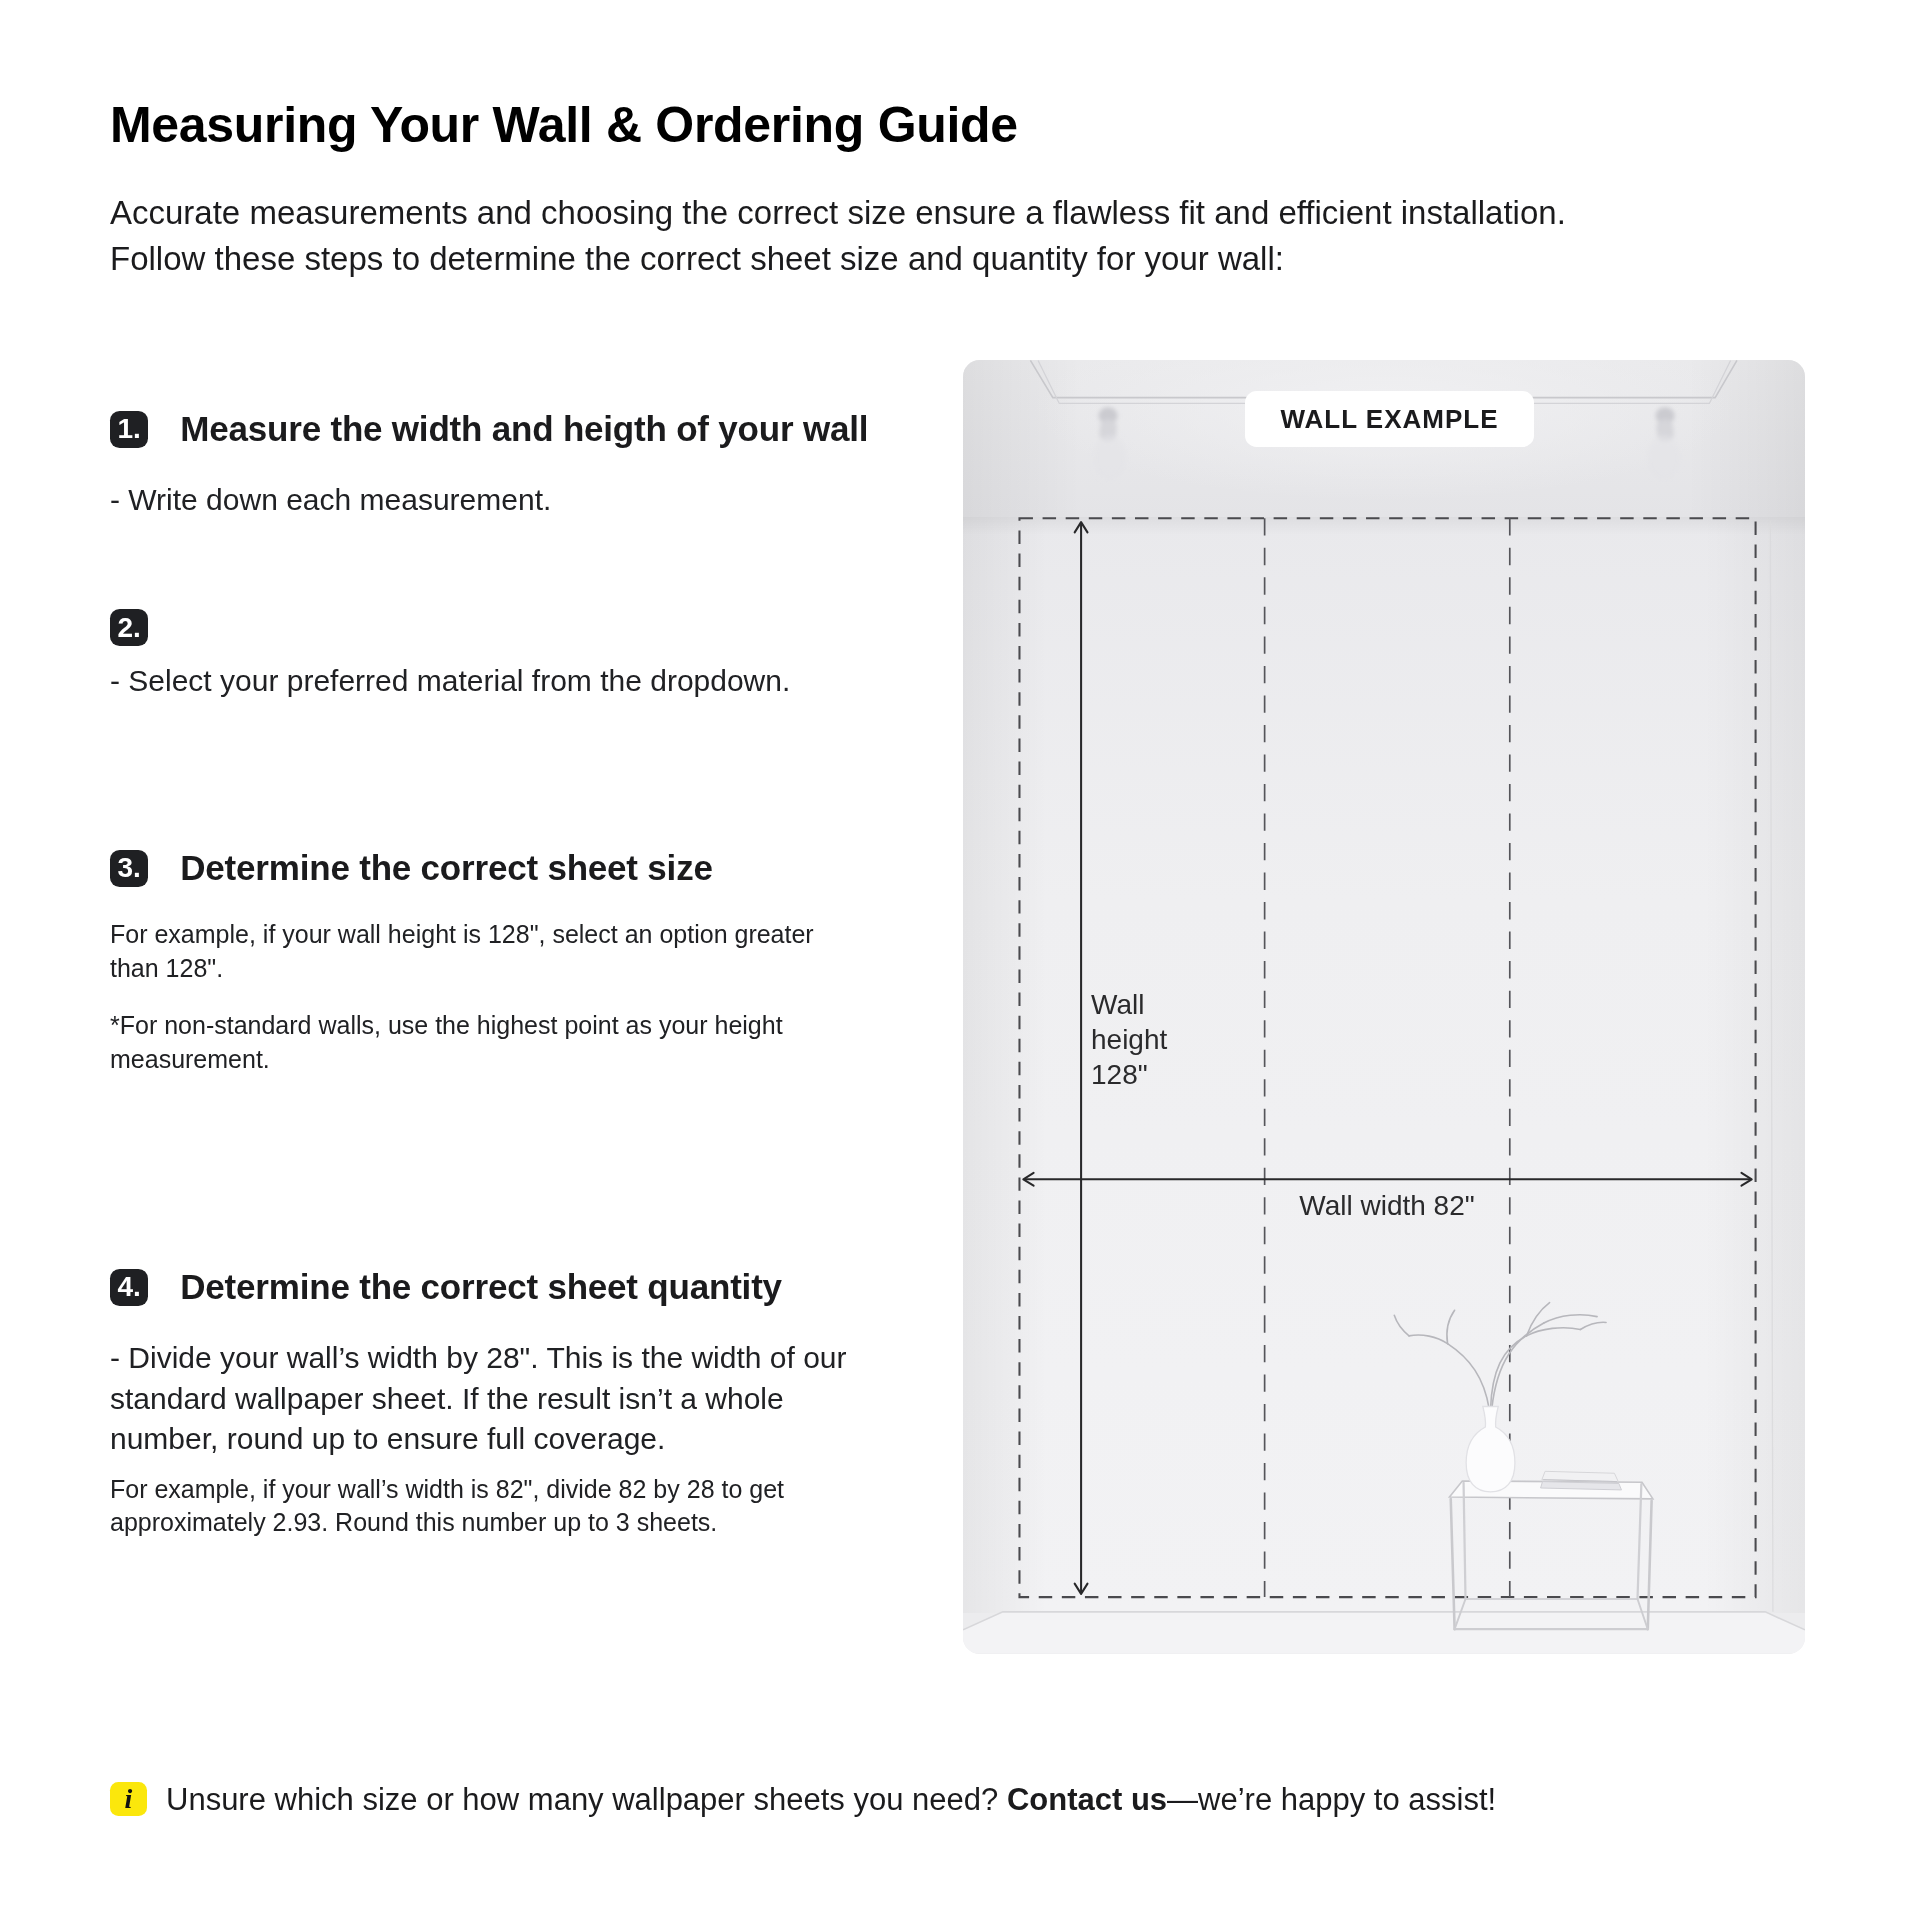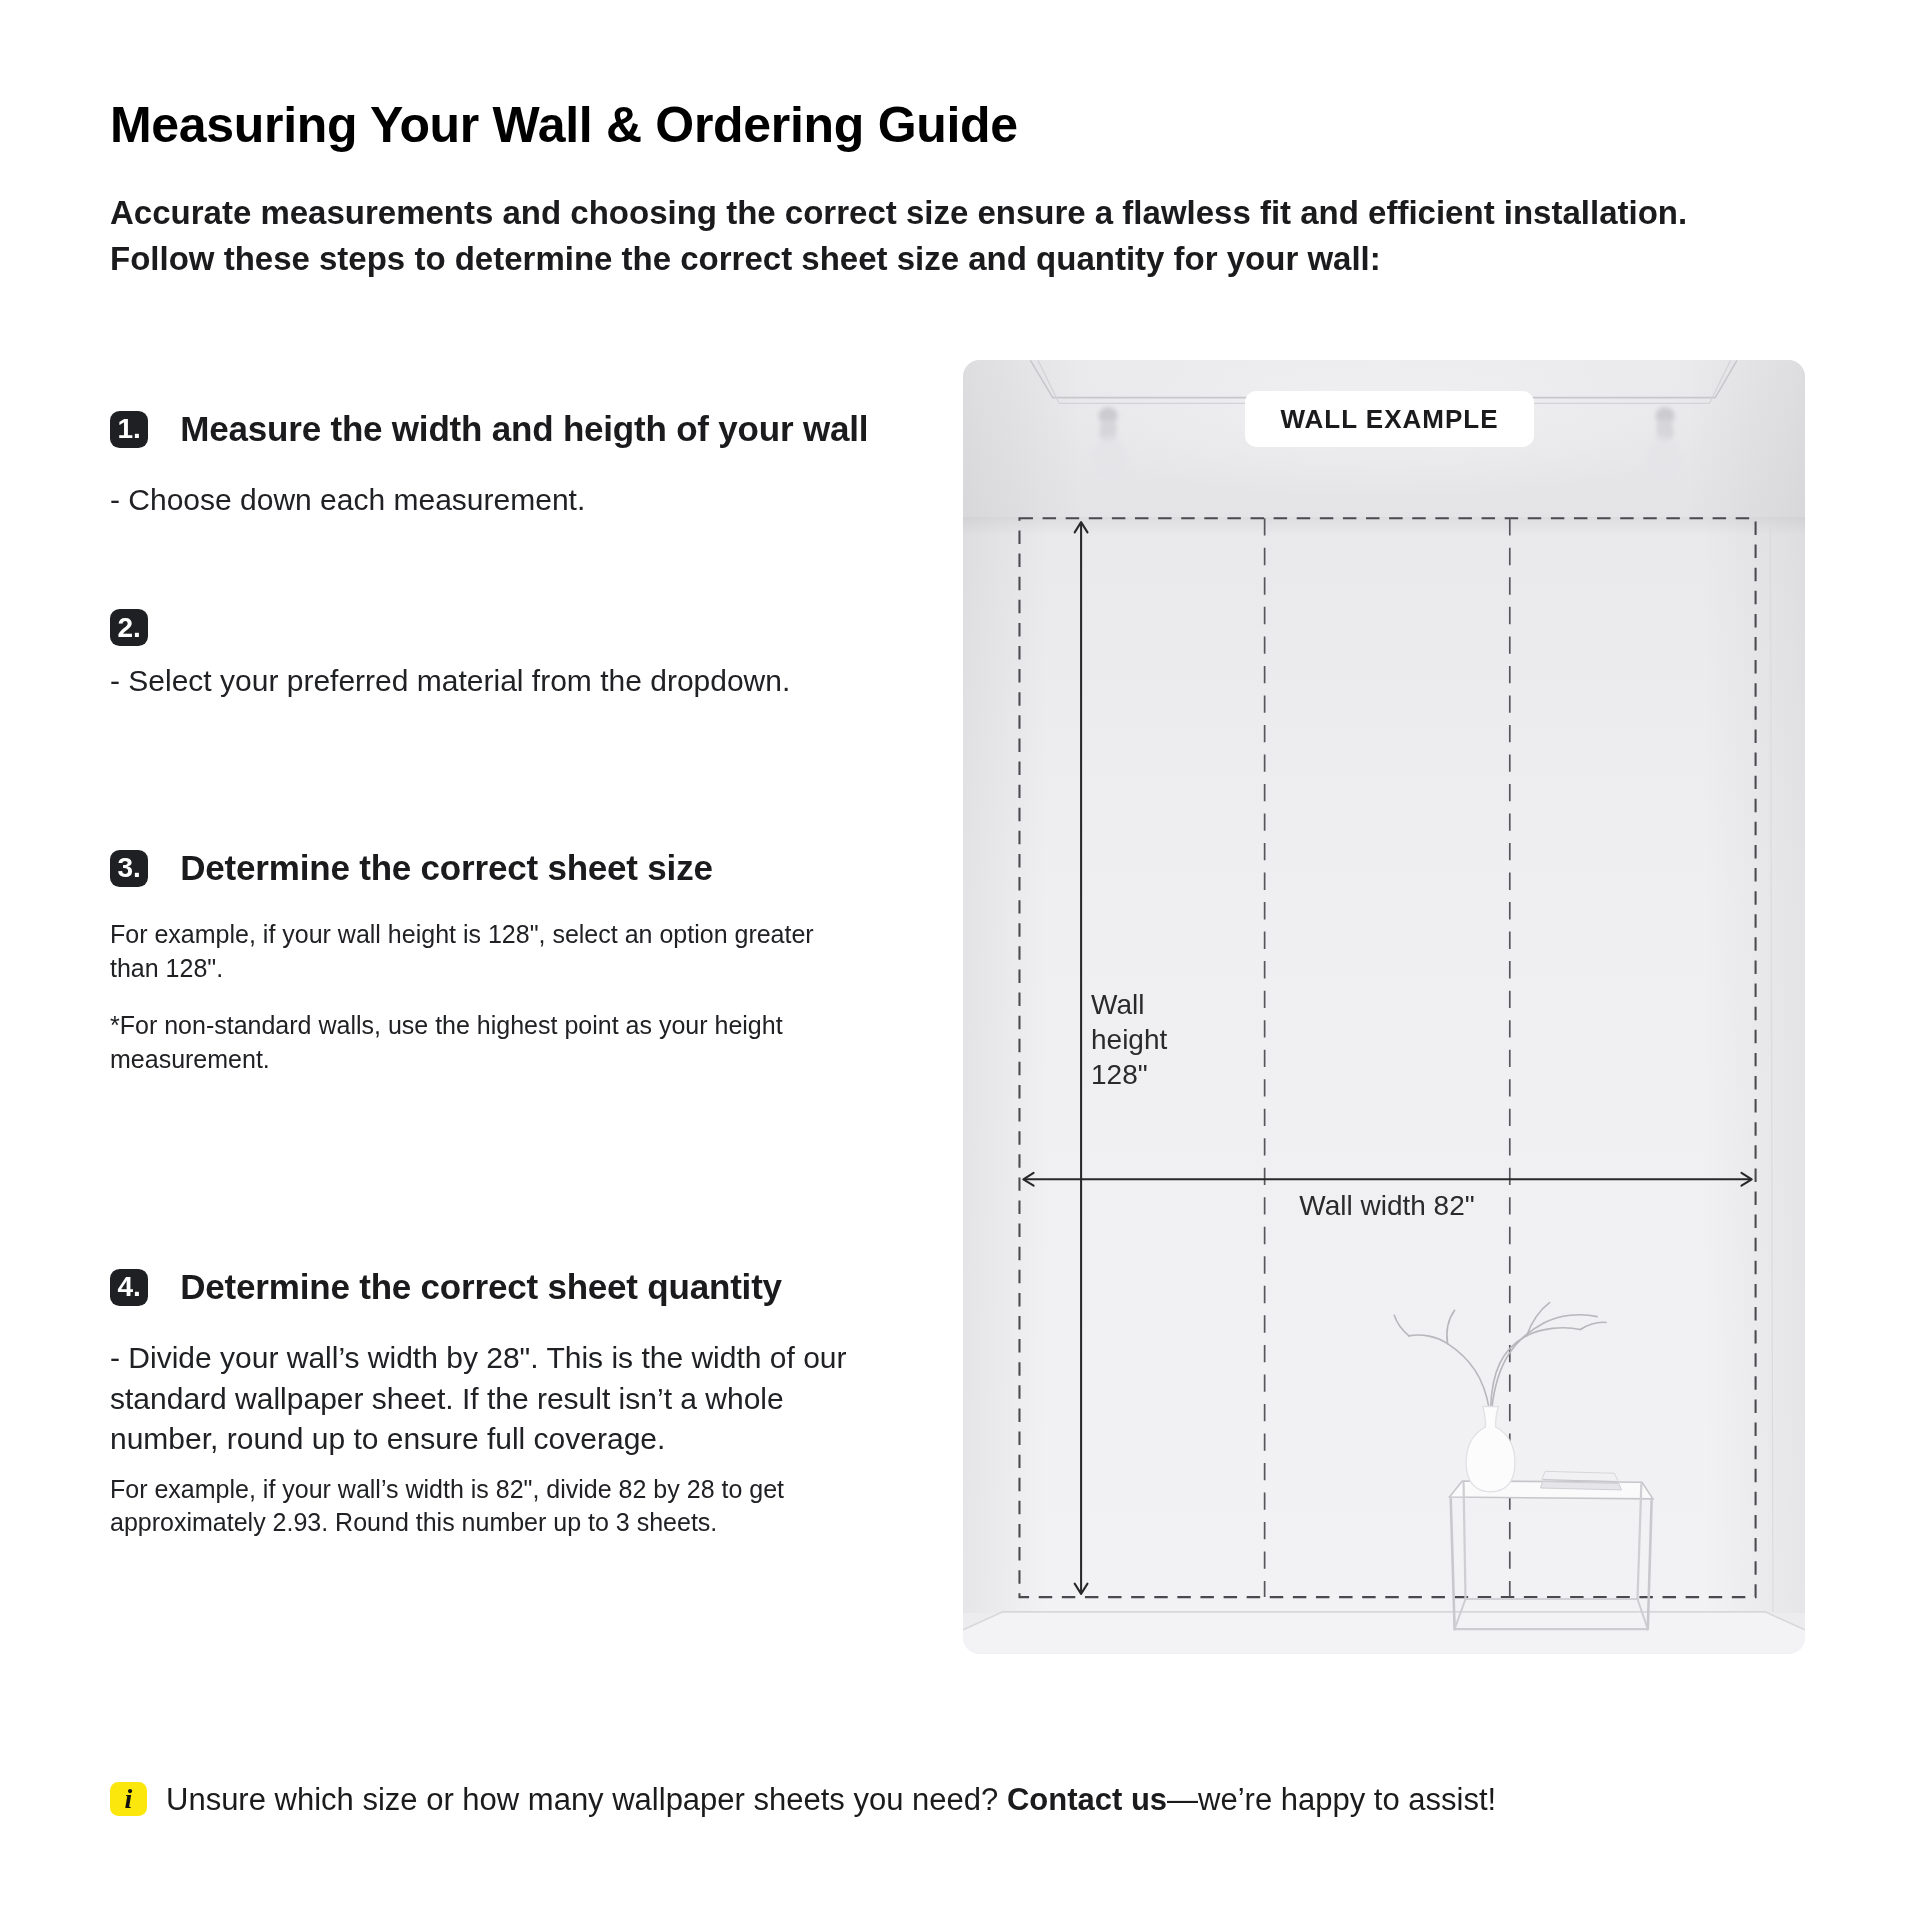--- a/index.html
+++ b/index.html
@@ -7,21 +7,21 @@
     position:relative; width:1926px; height:1926px; background:#ffffff;
     font-family:"Liberation Sans", sans-serif; color:#1d1d1f; overflow:hidden;
   }
   
   .page-title{
     position:absolute; left:110px; top:96px; margin:0;
     font-size:50px; font-weight:700; letter-spacing:-0.3px; color:#000000;
   }
   .intro{
     position:absolute; left:110px; top:190px; margin:0; width:1785px;
-    font-size:33px; font-weight:700; line-height:1.38; white-space:pre-line; color:#1b1b1d;
+    font-size:33px; font-weight:400; line-height:1.38; white-space:pre-line; color:#1b1b1d;
   }
   .step{ position:absolute; left:110px; width:860px; }
   .step-1{ top:393px; } .step-2{ top:609px; } .step-3{ top:832px; } .step-4{ top:1251px; }
   .step-head{ display:flex; align-items:center; gap:16.7px; }
   .badge{
     width:37px; height:37px; background:#1f2023; border-radius:9.6px; color:#ffffff;
     font-size:28px; font-weight:700; display:flex; align-items:center; justify-content:center;
     flex:0 0 auto; padding-left:0.6px;
   }
   .step-title{ margin:16px; font-size:35px; font-weight:700; letter-spacing:-0.2px; color:#1b1b1d; }
@@ -87,21 +87,21 @@
   <h1 class="page-title">Measuring Your Wall &amp; Ordering Guide</h1>
 
   <p class="intro">Accurate measurements and choosing the correct size ensure a flawless fit and efficient installation.
 Follow these steps to determine the correct sheet size and quantity for your wall:</p>
 
   <section class="step step-1">
     <div class="step-head">
       <span class="badge">1.</span>
       <h2 class="step-title">Measure the width and heigth of your wall</h2>
     </div>
-    <p class="step-body">- Choose down each measurement.</p>
+    <p class="step-body">- Write down each measurement.</p>
   </section>
 
   <section class="step step-2">
     <div class="step-head">
       <span class="badge">2.</span>
     </div>
     <p class="step-body">- Select your preferred material from the dropdown.</p>
   </section>
 
   <section class="step step-3">

